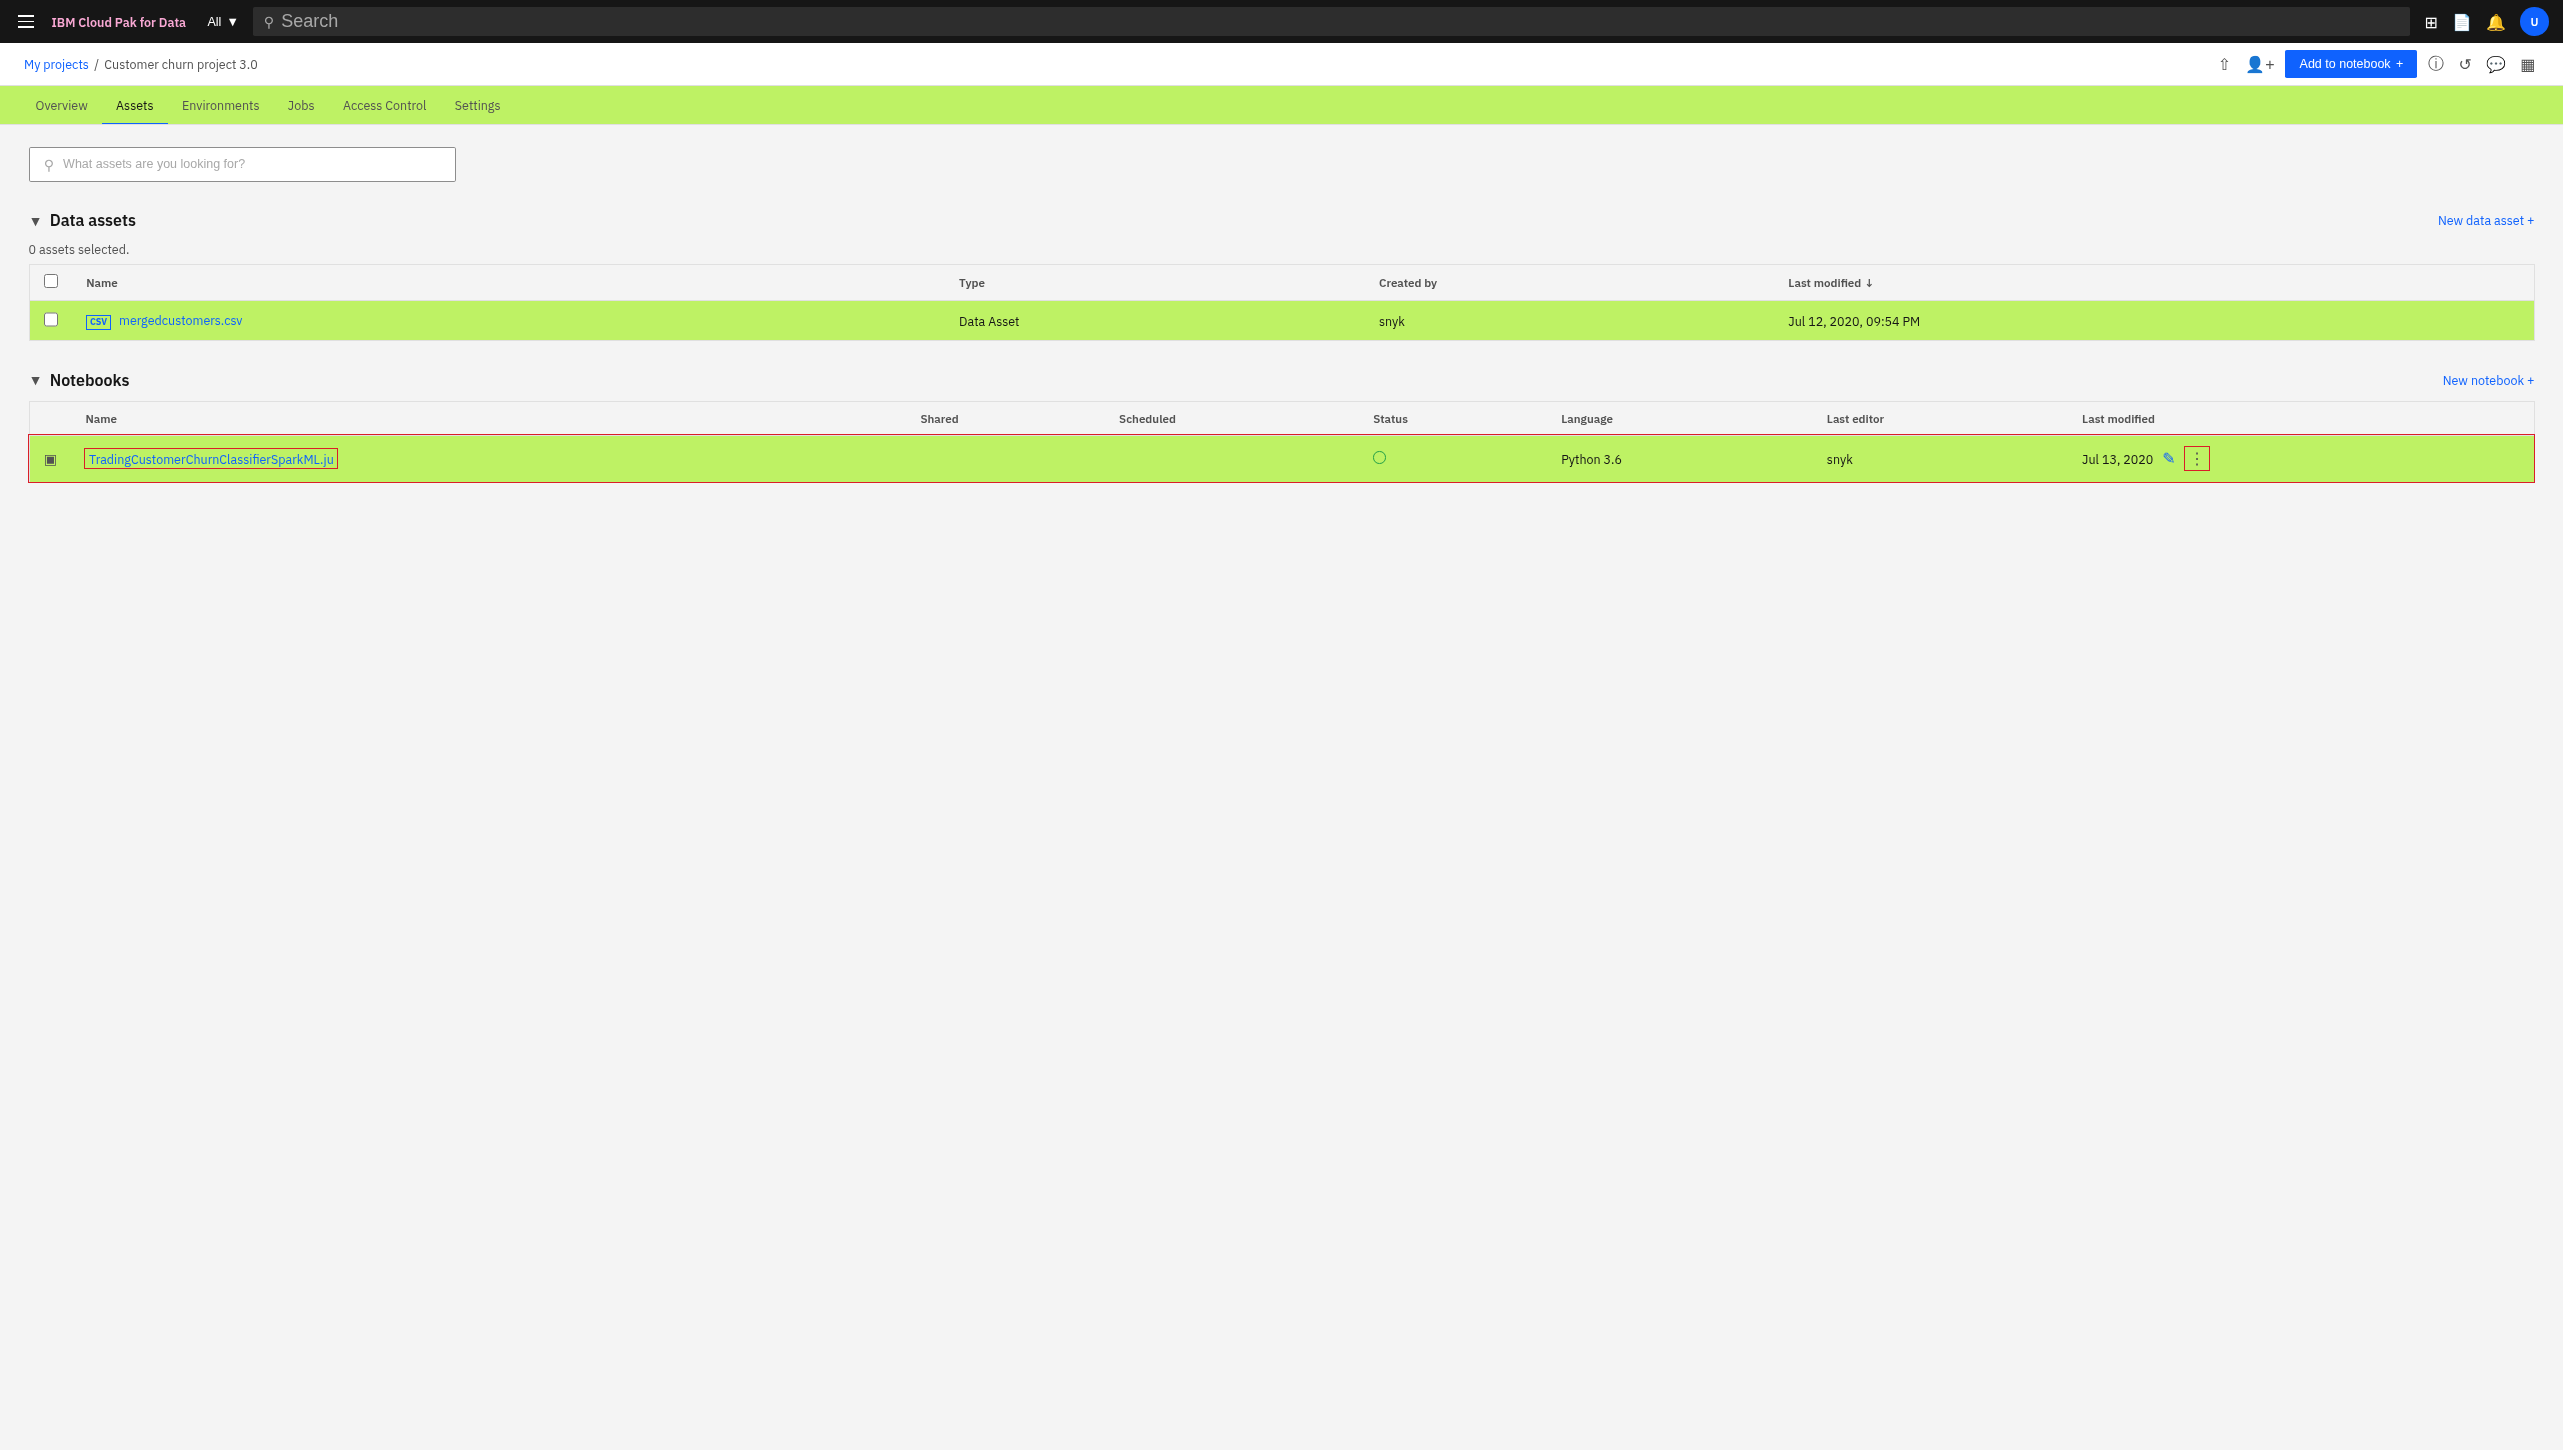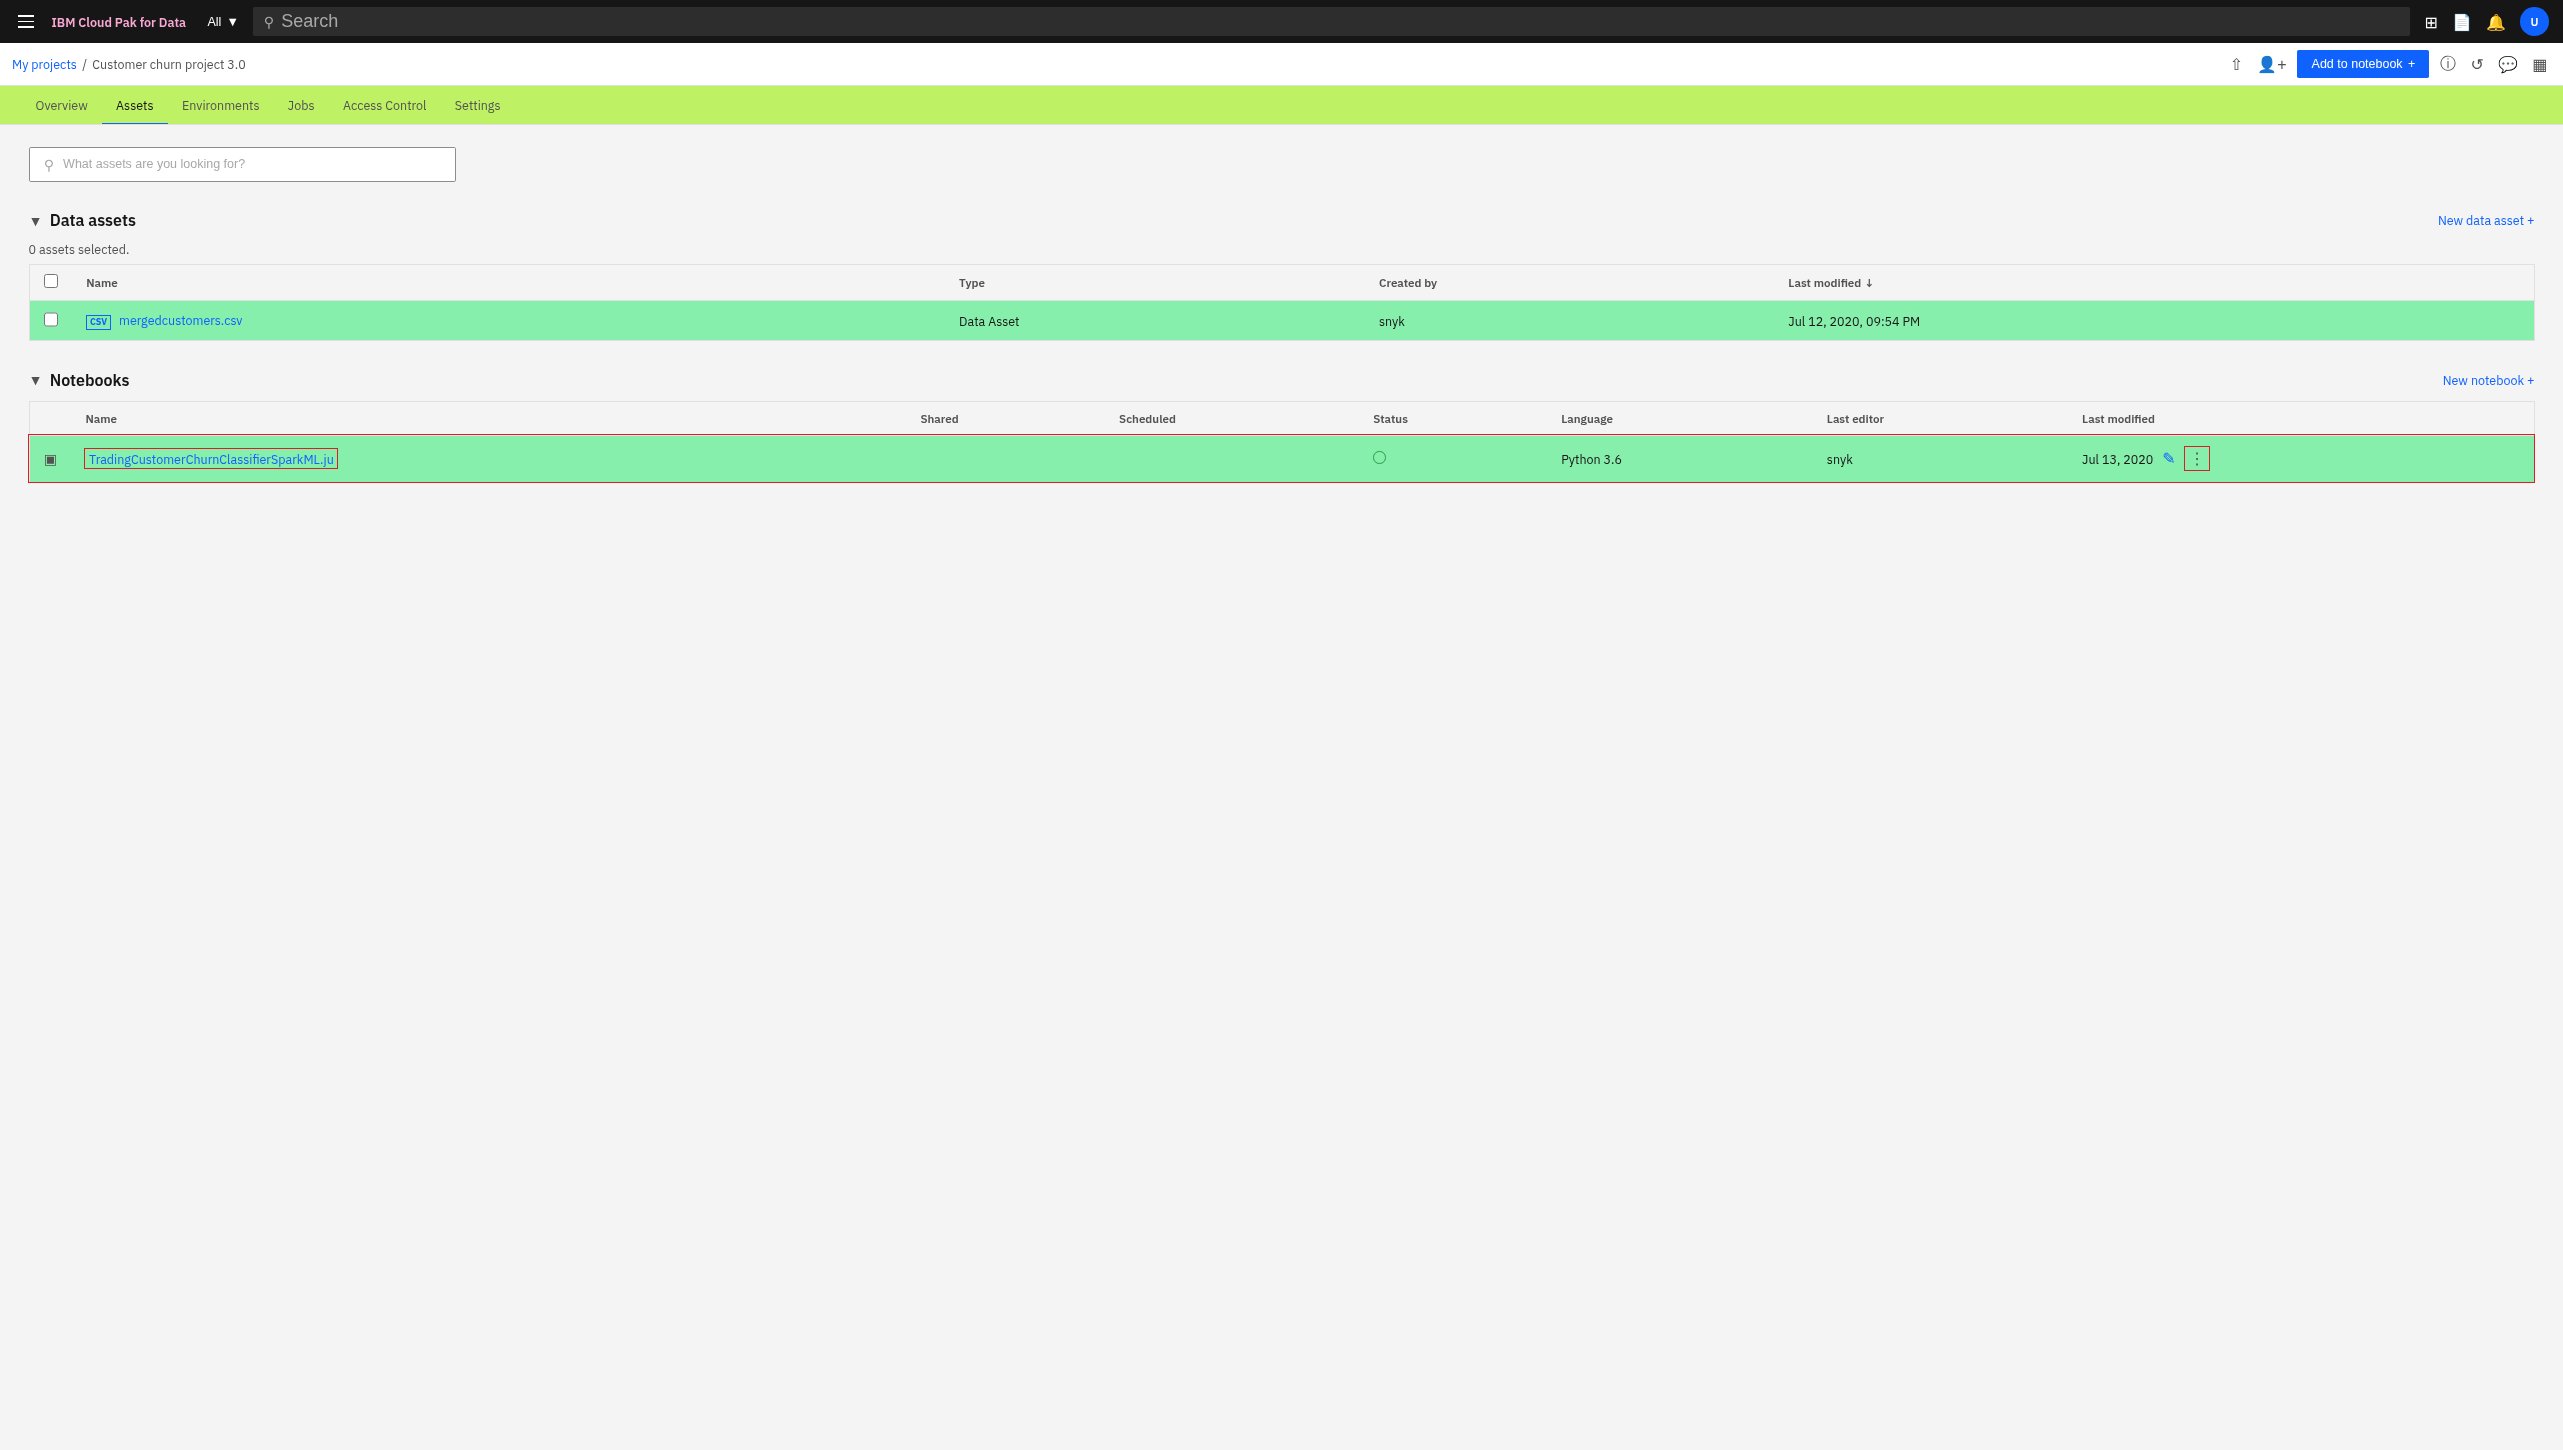--- a/index.html
+++ b/index.html
@@ -99,21 +99,21 @@
       font-size: 11.6px;
       cursor: pointer;
     }
 
     
     .subnav {
       display: flex;
       align-items: center;
       background: #fff;
       border-bottom: 0.9px solid #e0e0e0;
-      padding: 0 12px;
+      padding: 0 24px;
       height: 43px;
       gap: 7.1px;
     }
     .breadcrumb {
       display: flex;
       align-items: center;
       gap: 5.3px;
       flex: 1;
       font-size: 12.5px;
     }
@@ -233,21 +233,21 @@
     .selected-info {
       font-size: 12.5px;
       color: #525252;
       margin-bottom: 7.1px;
     }
 
     
     .data-table {
       width: 100%;
       border-collapse: collapse;
-      background: #86efac;
+      background: #bef264;
       border: 0.9px solid #e0e0e0;
     }
     .data-table th {
       background: #f4f4f4;
       font-size: 11.6px;
       font-weight: 600;
       color: #525252;
       padding: 9px 14.2px;
       text-align: left;
       border-bottom: 0.9px solid #e0e0e0;

